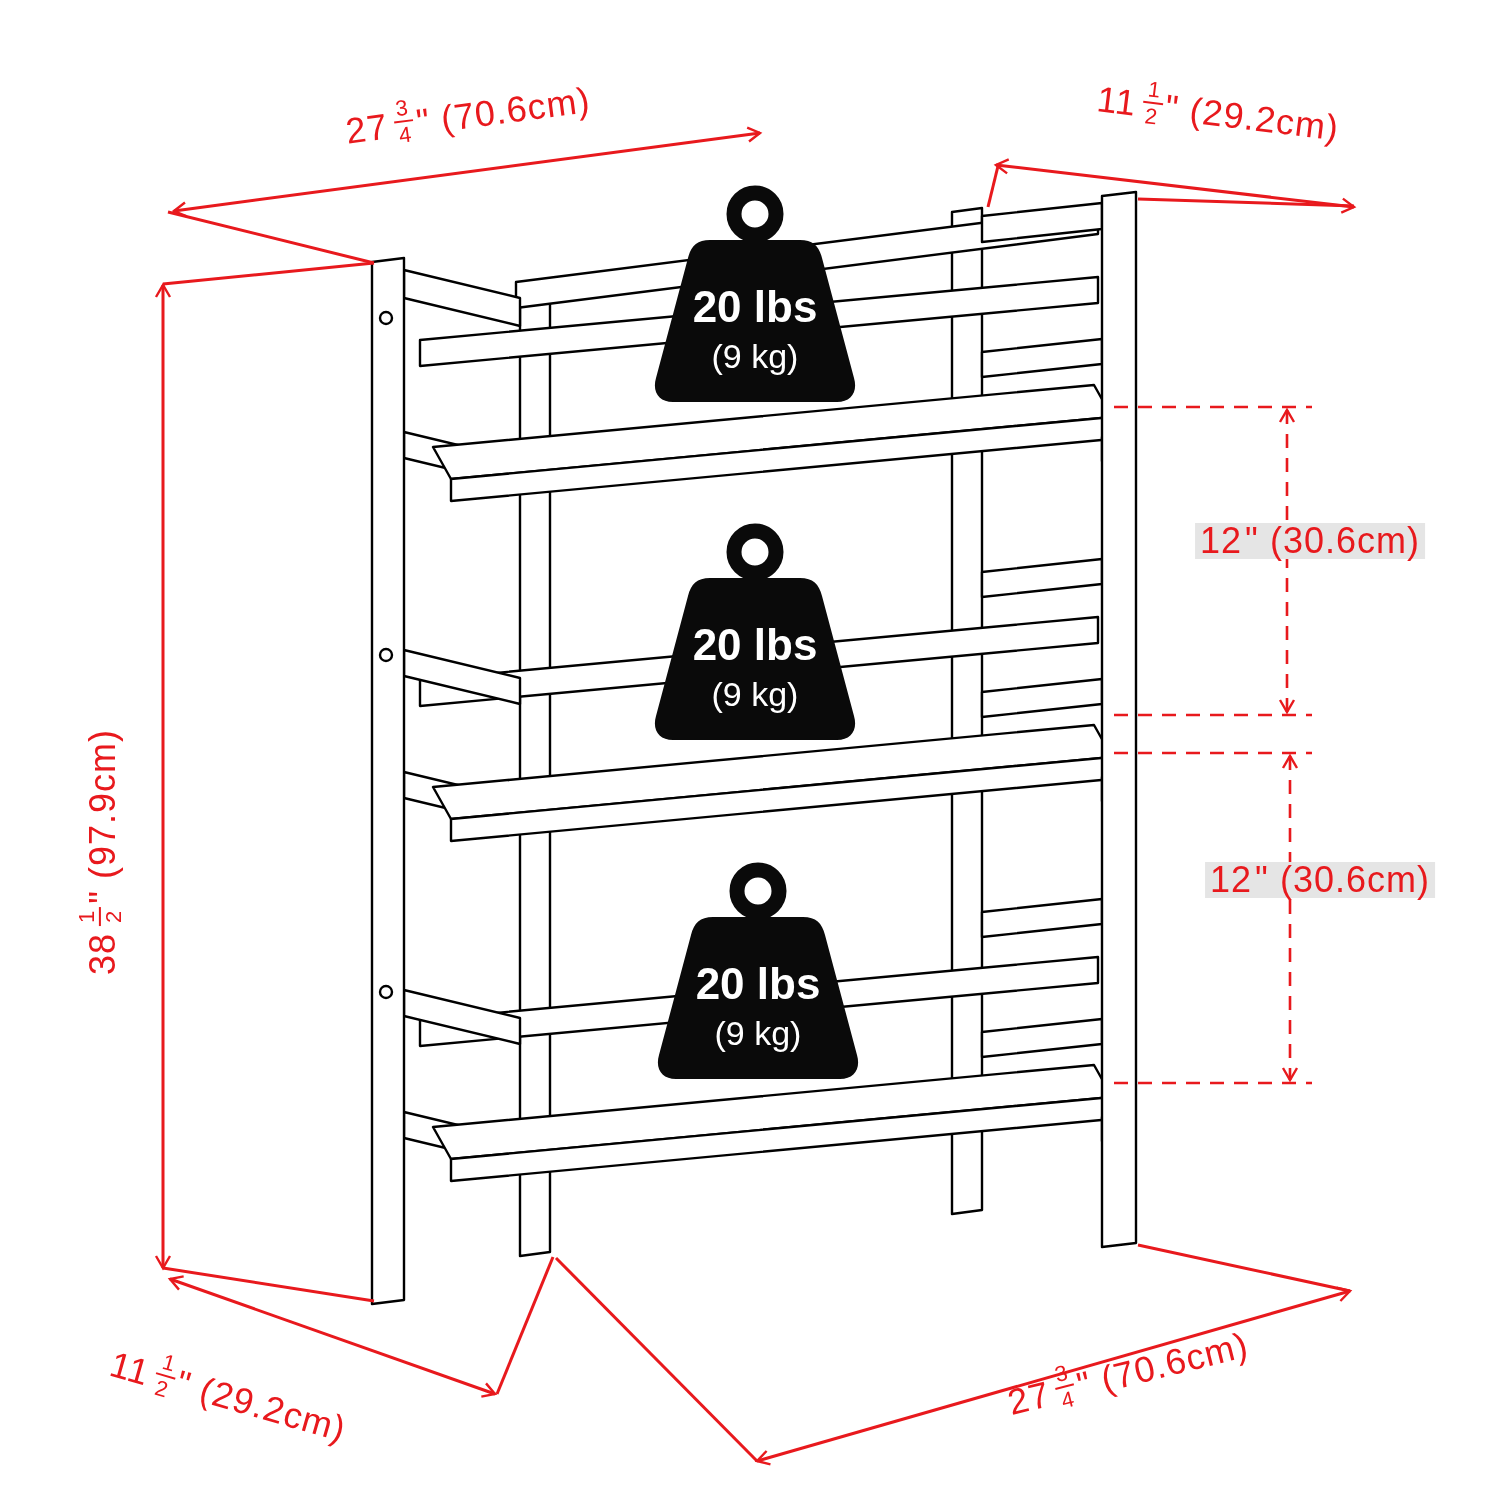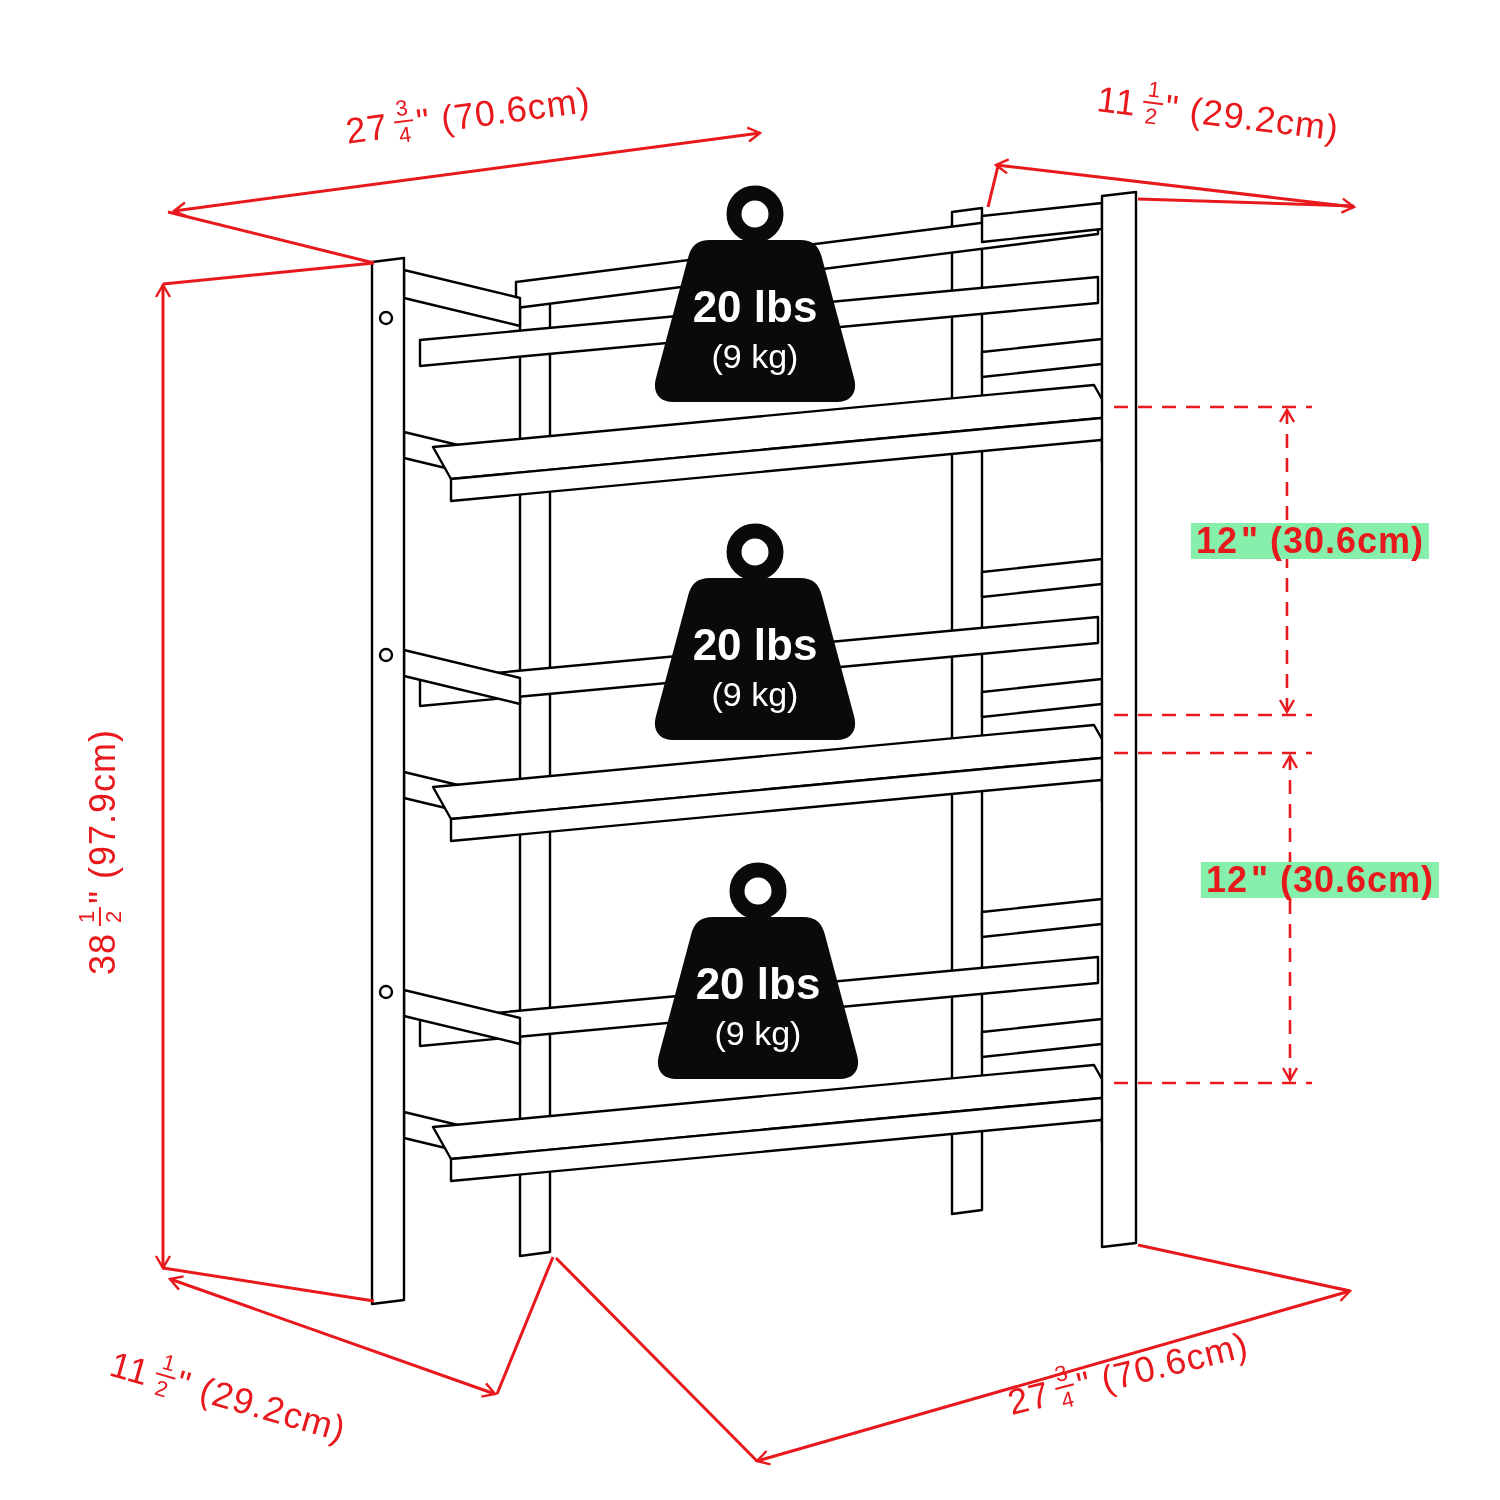--- a/index.html
+++ b/index.html
@@ -14,21 +14,21 @@
     transform-origin:center;line-height:1;
   }
   .dim-label .frac{
     display:inline-flex;flex-direction:column;align-items:center;
     font-size:22px;line-height:1.05;transform:translateY(-3px);
   }
   .dim-label .frac .num{border-bottom:2px solid #e8191d;padding:0 3px 1px;}
   .dim-label .frac .den{padding-top:1px;}
   .dim-label .unit{margin-left:-4px;}
   .dim-label .metric{margin-left:4px;}
-  .bg-white{background:#86efac;padding:0 5px;font-weight:bold;}
+  .bg-white{background:#e5e5e5;padding:0 5px;}
 </style>
 </head>
 <body>
 
 <div class="stage">
 
   <svg width="1500" height="1500" viewBox="0 0 1500 1500">
     <defs>
       <marker id="arr" markerUnits="userSpaceOnUse" markerWidth="20" markerHeight="20" refX="14" refY="9" orient="auto-start-reverse">
         <path d="M2,2 L14,9 L2,16" fill="none" stroke="#e8191d" stroke-width="2.4"></path>

